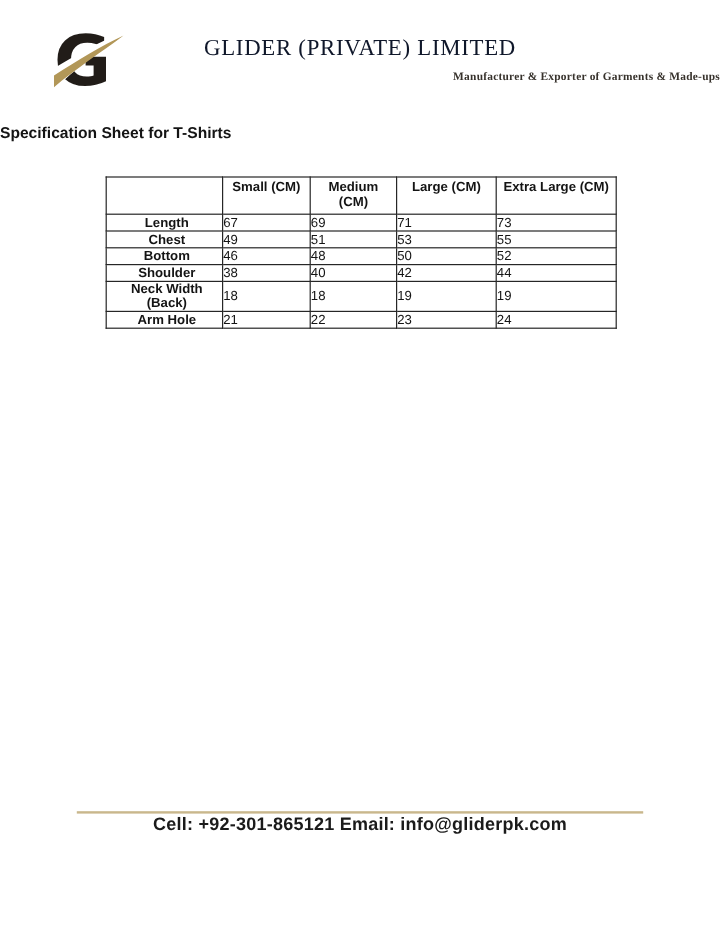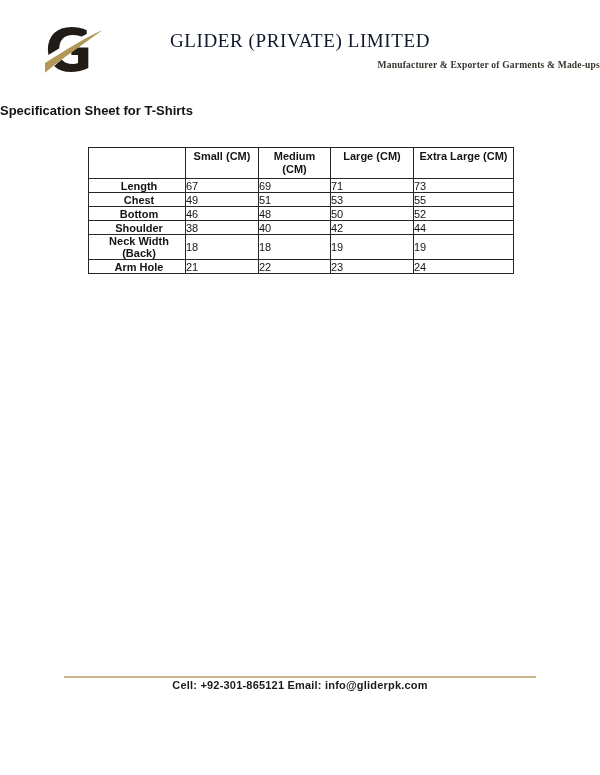--- a/index.html
+++ b/index.html
@@ -95,21 +95,21 @@
     border-top:2px solid #c9b78c;
   }
   .footer-address {
     margin-top:4px;
     font-size:11px; font-weight:bold;
     color:#1b1b1b;
     letter-spacing:0.2px;
   }
   .footer-contact {
     margin-top:1px;
-    font-size:11px; font-weight:bold;
+    font-size:15px; font-weight:bold;
     color:#1b1b1b;
     letter-spacing:0.2px;
   }
 </style>
 </head>
 <body>
 
 <div class="page">
 
   <div class="logo">

